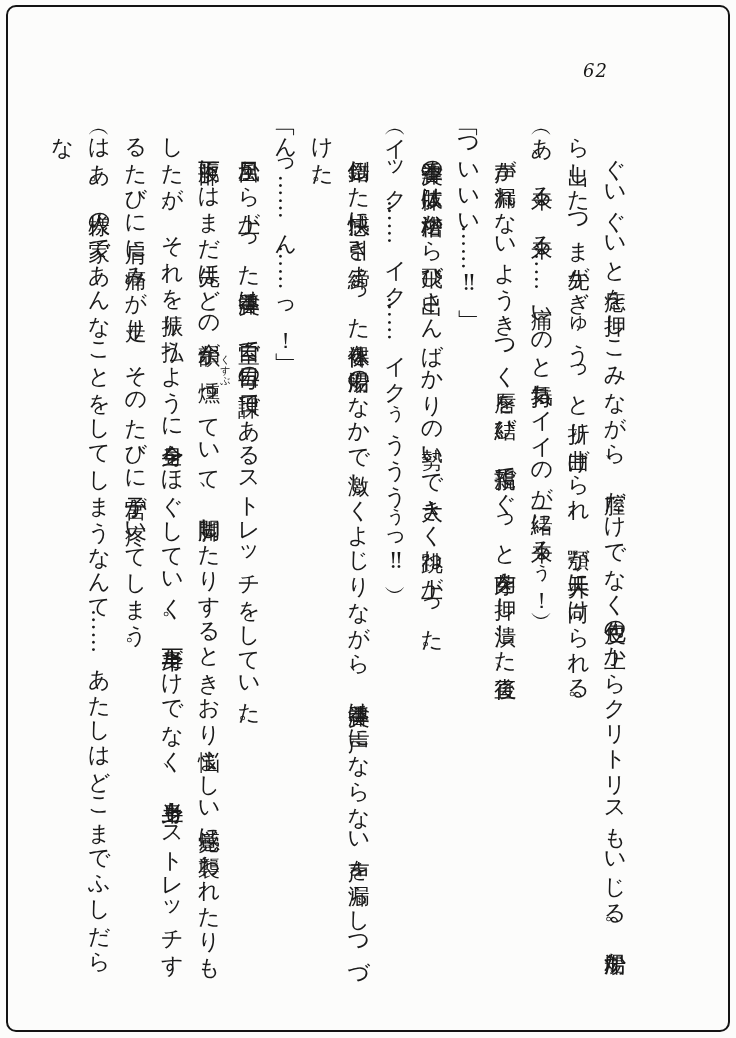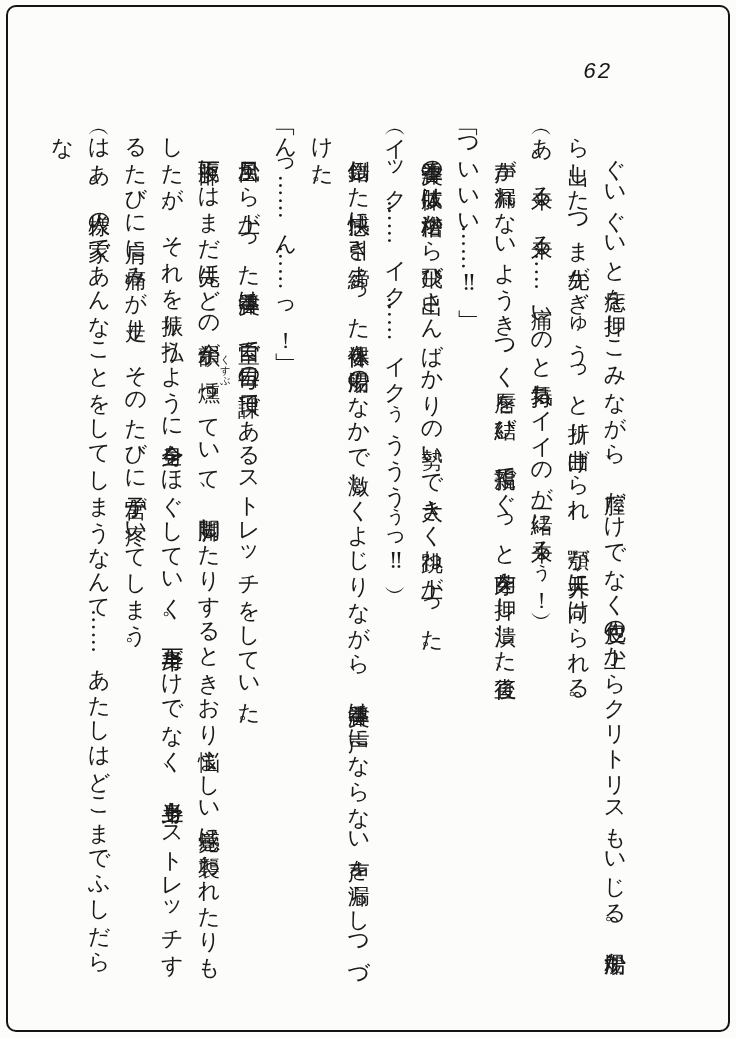--- a/index.html
+++ b/index.html
@@ -28,25 +28,24 @@
     right: 6px;
     bottom: 6px;
     border: 2px solid #141414;
     border-radius: 10px;
     pointer-events: none;
   }
   .page-number {
     position: absolute;
     top: 60px;
     left: 583px;
-    font-size: 22px;
+    font-size: 18px;
     font-style: italic;
     letter-spacing: 1px;
     color: #161616;
-    font-family: Liberation Mono, monospace;
   }
   .text-body {
     position: absolute;
     top: 122px;
     right: 103px;
     height: 858px;
     writing-mode: vertical-rl;
     text-orientation: mixed;
     font-size: 22px;
     line-height: 36.6px;

